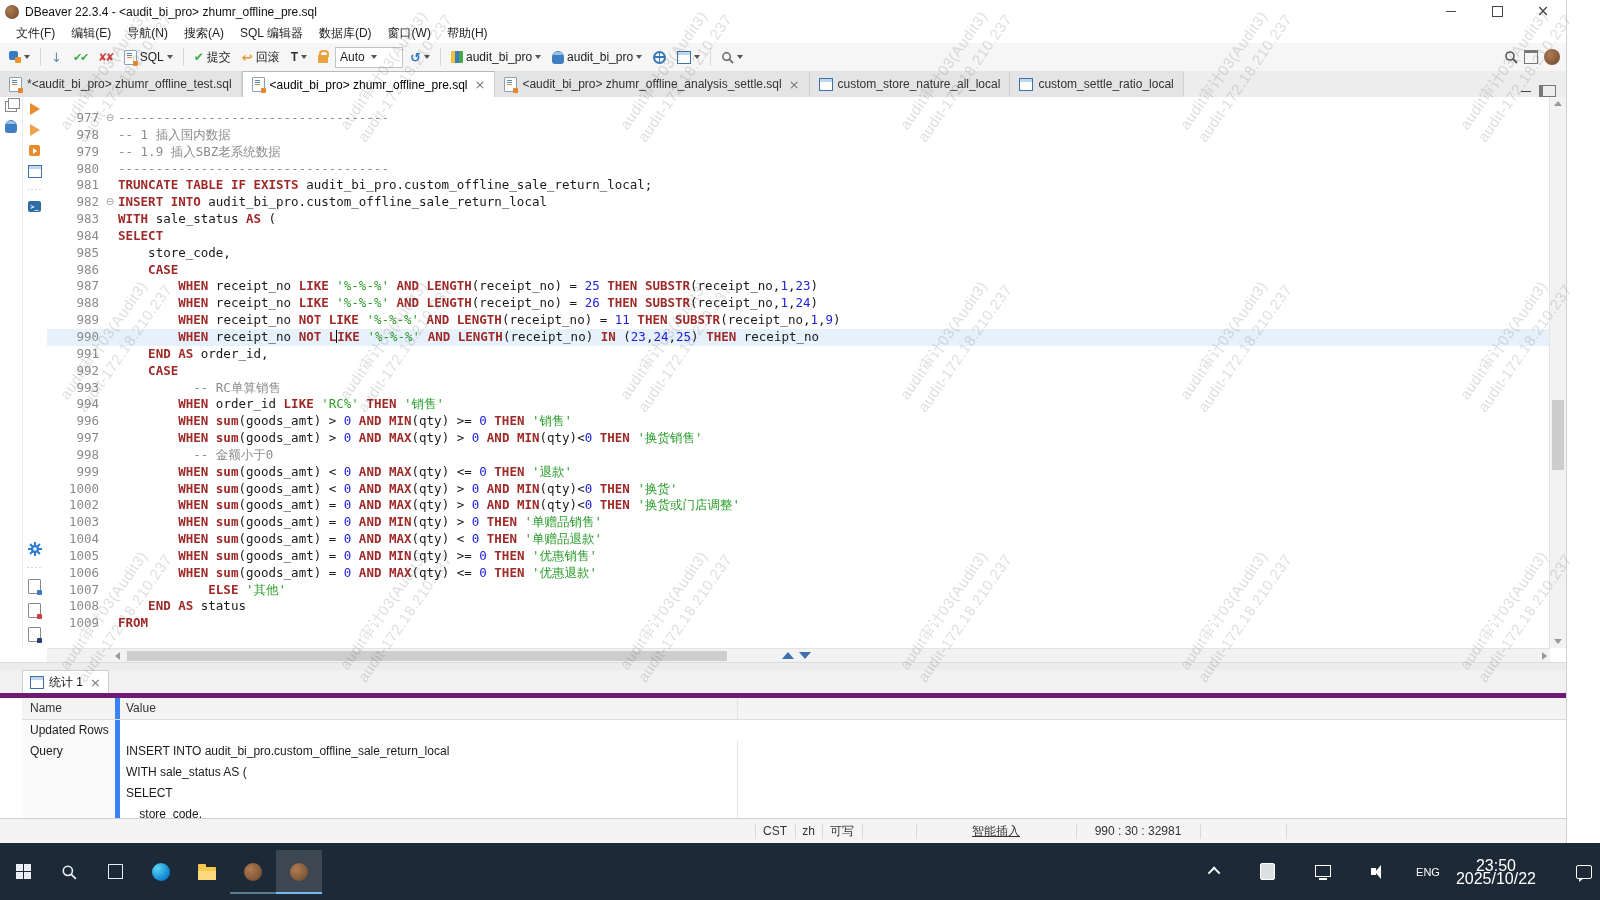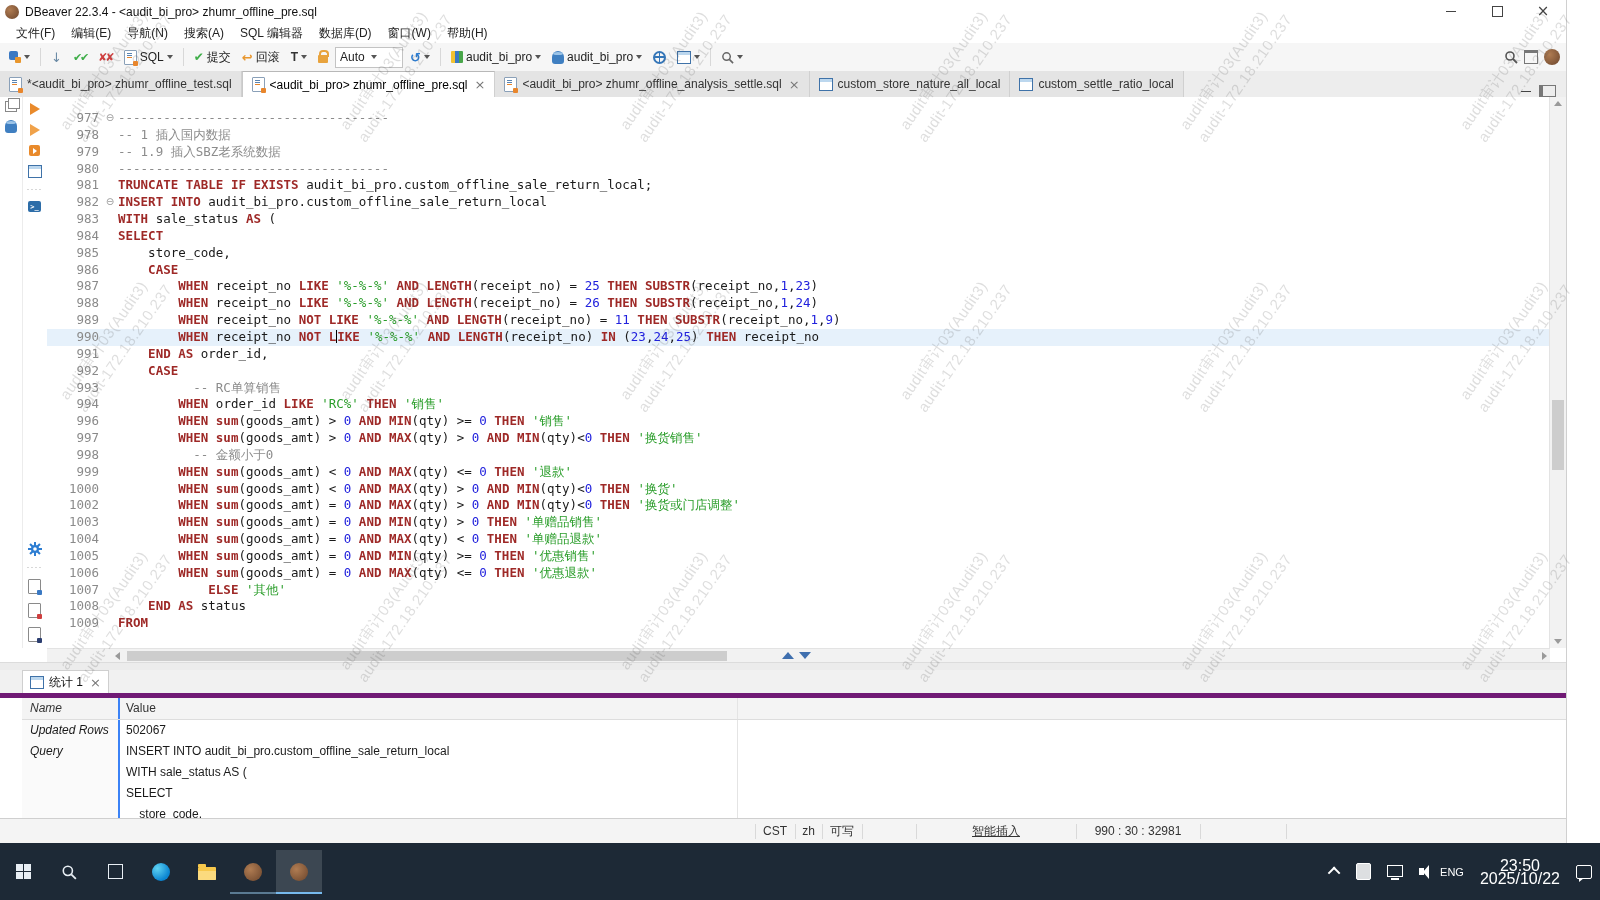--- a/index.html
+++ b/index.html
@@ -112,21 +112,21 @@
   .divider{position:absolute;left:0;top:662px;right:0;height:8px;background:#ececec;border-top:1px solid #dcdcdc;}
 
   
   .respanel{position:absolute;left:0;top:670px;right:0;height:148px;background:#fff;}
   .restabbar{height:23px;background:#f1f1f1;border-bottom:5px solid #701a75;display:flex;align-items:stretch;padding-left:22px;}
   .restab{display:flex;align-items:center;gap:5px;background:#fff;border:1px solid #cfcfcf;border-bottom:none;padding:0 7px;color:#111;}
   .restable{margin-left:22px;width:1544px;}
   .trow{display:flex;height:21px;line-height:21px;}
   .trow.thead{background:#f4f4f4;border-bottom:1px solid #ddd;color:#333;}
   .tc{box-sizing:border-box;}
-  .cname{width:98px;padding-left:8px;border-right:2px solid #3b82f6;background:#fafafa;flex:none;font-style:italic;}
+  .cname{width:98px;padding-left:8px;border-right:5px solid #3b82f6;background:#fafafa;flex:none;}
   .thead .cname{background:#f4f4f4;}
   .cvalue{width:618px;padding-left:6px;border-right:1px solid #e4e4e4;white-space:pre;flex:none;overflow:hidden;}
 
   
   .statusbar{position:absolute;left:0;top:818px;right:0;height:25px;background:#f4f4f4;border-top:1px solid #cfcfcf;}
   .sbitem{position:absolute;top:0;height:100%;line-height:24px;text-align:center;color:#333;}
   .sbsep{position:absolute;top:5px;bottom:5px;width:1px;background:#d9d9d9;}
 
   
   .taskbar{position:absolute;left:0;top:843px;width:1600px;height:57px;background:#1d2936;display:flex;align-items:center;}
@@ -135,21 +135,21 @@
   .tbitem.active{background:rgba(255,255,255,.14);box-shadow:inset 0 -2px 0 #76b9ed;}
   .win-logo{display:grid;grid-template-columns:7px 7px;grid-template-rows:7px 7px;gap:1px;}
   .win-logo span{background:#e8eef4;}
   .tb-taskview{width:13px;height:13px;border:1px solid #e8eef4;position:relative;}
   .tb-edge{width:18px;height:18px;border-radius:50%;background:radial-gradient(circle at 30% 30%,#5fd3f3,#0a84d0 70%);}
   .tb-folder{width:18px;height:13px;background:#f7c84c;border-radius:1px;position:relative;margin-top:3px;}
   .tb-folder::before{content:"";position:absolute;left:0;top:-3px;width:8px;height:3px;background:#f7c84c;border-radius:1px 1px 0 0;}
   .tb-folder::after{content:"";position:absolute;left:0;bottom:0;width:18px;height:9px;background:#fbda7e;border-radius:0 0 1px 1px;}
   .tb-beaver{width:18px;height:18px;border-radius:50%;background:radial-gradient(circle at 35% 35%,#b07c52,#6b452c);}
   .tray{margin-left:auto;display:flex;align-items:center;gap:0;height:100%;}
-  .trayitem{height:100%;display:flex;align-items:center;justify-content:center;padding:0 8px;color:#fff;}
+  .trayitem{height:100%;display:flex;align-items:center;justify-content:center;padding:0 8px;color:#fff;margin-left:24px;}
   .chev-up{width:7px;height:7px;border-left:2px solid #fff;border-top:2px solid #fff;transform:rotate(45deg) translateY(2px);}
   .ime-ic{width:13px;height:15px;border:1px solid #fff;border-radius:2px;background:rgba(255,255,255,.85);}
   .net-ic{width:14px;height:10px;border:1px solid #fff;position:relative;margin-top:-2px;}
   .net-ic::after{content:"";position:absolute;left:3px;bottom:-4px;width:8px;height:2px;background:#fff;}
   .vol-ic{position:relative;width:5px;height:7px;background:#fff;}
   .vol-ic::before{content:"";position:absolute;left:4px;top:-3px;border-left:6px solid #fff;border-top:7px solid transparent;border-bottom:7px solid transparent;transform:scaleX(-1);}
   .lang{font-size:11px;}
   .tray-clock{font-size:16px;line-height:13px;text-align:center;color:#fff;padding:0 8px;}
   .ac-ic{width:14px;height:12px;border:1px solid #fff;border-radius:2px;position:relative;}
   .ac-ic::after{content:"";position:absolute;left:2px;bottom:-4px;width:0;height:0;border-top:4px solid #fff;border-right:5px solid transparent;}
@@ -390,21 +390,20 @@
         </div>
       </div>
       <div class="restable">
         <div class="trow thead">
           <div class="tc cname">Name</div>
           <div class="tc cvalue">Value</div>
         </div>
         <div id="trows">
             <div class="trow">
               <div class="tc cname">Updated Rows</div>
-              <div class="tc cvalue">502067</div>
             </div>
             <div class="trow">
               <div class="tc cname">Query</div>
               <div class="tc cvalue">INSERT INTO audit_bi_pro.custom_offline_sale_return_local</div>
             </div>
             <div class="trow">
               <div class="tc cname"></div>
               <div class="tc cvalue">WITH sale_status AS (</div>
             </div>
             <div class="trow">

